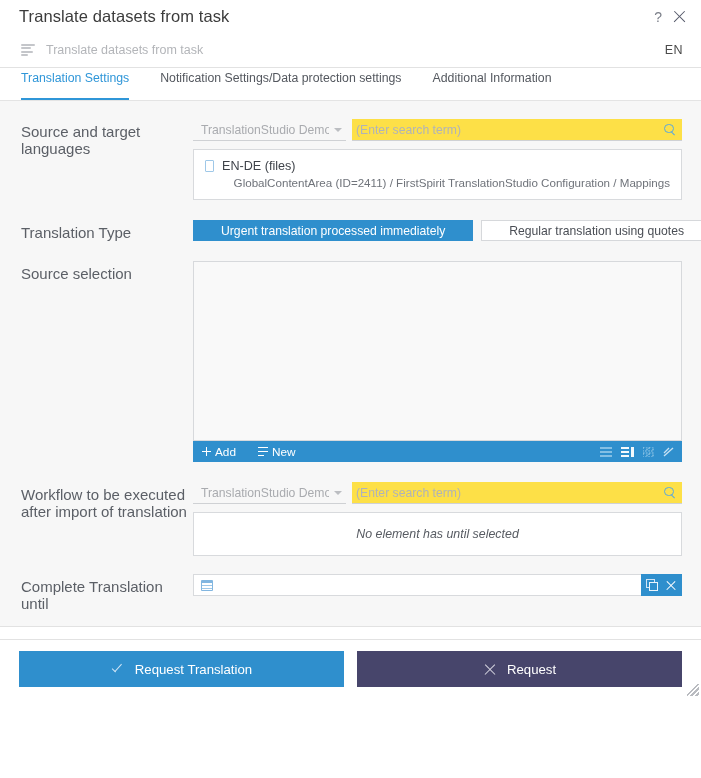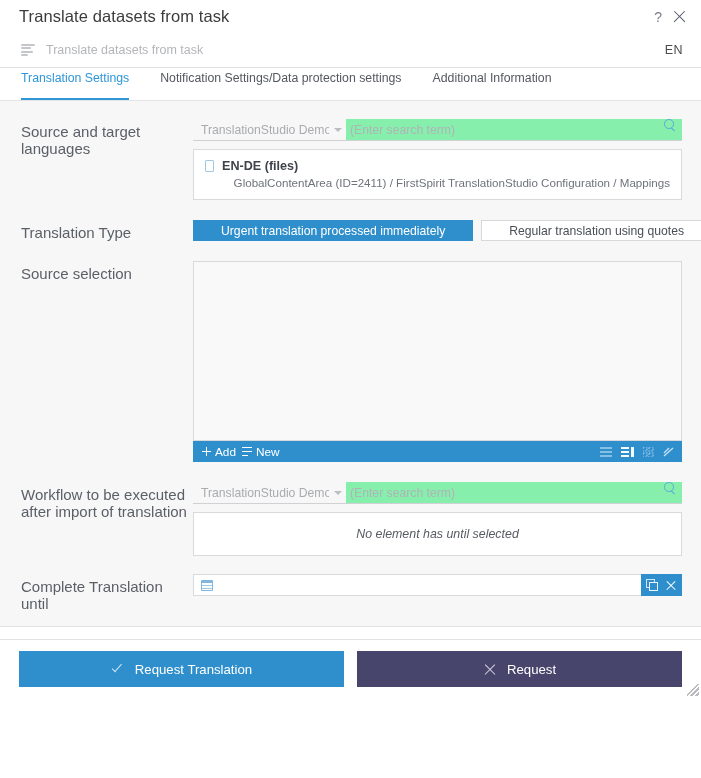--- a/index.html
+++ b/index.html
@@ -177,23 +177,25 @@
   .chev {
     width: 0; height: 0;
     border-left: 4px solid transparent;
     border-right: 4px solid transparent;
     border-top: 4px solid #bcbec2;
     margin-left: 5px;
     flex: 0 0 auto;
   }
   .search-box {
     flex: 1 1 auto;
-    background: #86efac;
+    margin-left: 6px;
+    background: #fde047;
     border-bottom: 1px solid #cfd1d4;
     display: flex;
+    align-items: center;
     padding: 0 6px 0 2px;
   }
   .search-box input {
     flex: 1 1 auto;
     border: none;
     outline: none;
     background: transparent;
     font-family: "Liberation Sans", sans-serif;
     font-size: 12.2px;
     color: #6b6f76;
@@ -229,21 +231,20 @@
     margin-top: 8px;
     background: #ffffff;
     border: 1px solid #d8dadd;
     padding: 9px 11px 10px 11px;
     min-height: 39px;
   }
   .result-item-head {
     display: flex;
     align-items: center;
     gap: 8px;
-    font-weight: bold;
   }
   .doc-icon {
     width: 9px; height: 12px;
     border: 1.3px solid #9fc8e8;
     border-radius: 1px;
     flex: 0 0 auto;
   }
   .result-title {
     font-size: 12.6px;
     color: #3f434a;
@@ -283,21 +284,21 @@
     height: 180px;
   }
   .dataset-toolbar {
     background: #2f8fcd;
     height: 21px;
     display: flex;
     align-items: center;
     padding: 0 8px 0 9px;
     color: #ffffff;
   }
-  .tb-left { display: flex; align-items: flex-start; gap: 6px; flex: 1 1 auto; }
+  .tb-left { display: flex; align-items: flex-start; gap: 22px; flex: 1 1 auto; }
   .tb-btn {
     display: flex; align-items: center; gap: 4px;
     font-size: 11.8px; color: #ffffff; cursor: pointer;
   }
   .plus-icon {
     width: 9px; height: 9px; position: relative; flex: 0 0 auto;
   }
   .plus-icon:before, .plus-icon:after {
     content: ""; position: absolute; background: #ffffff;
   }

